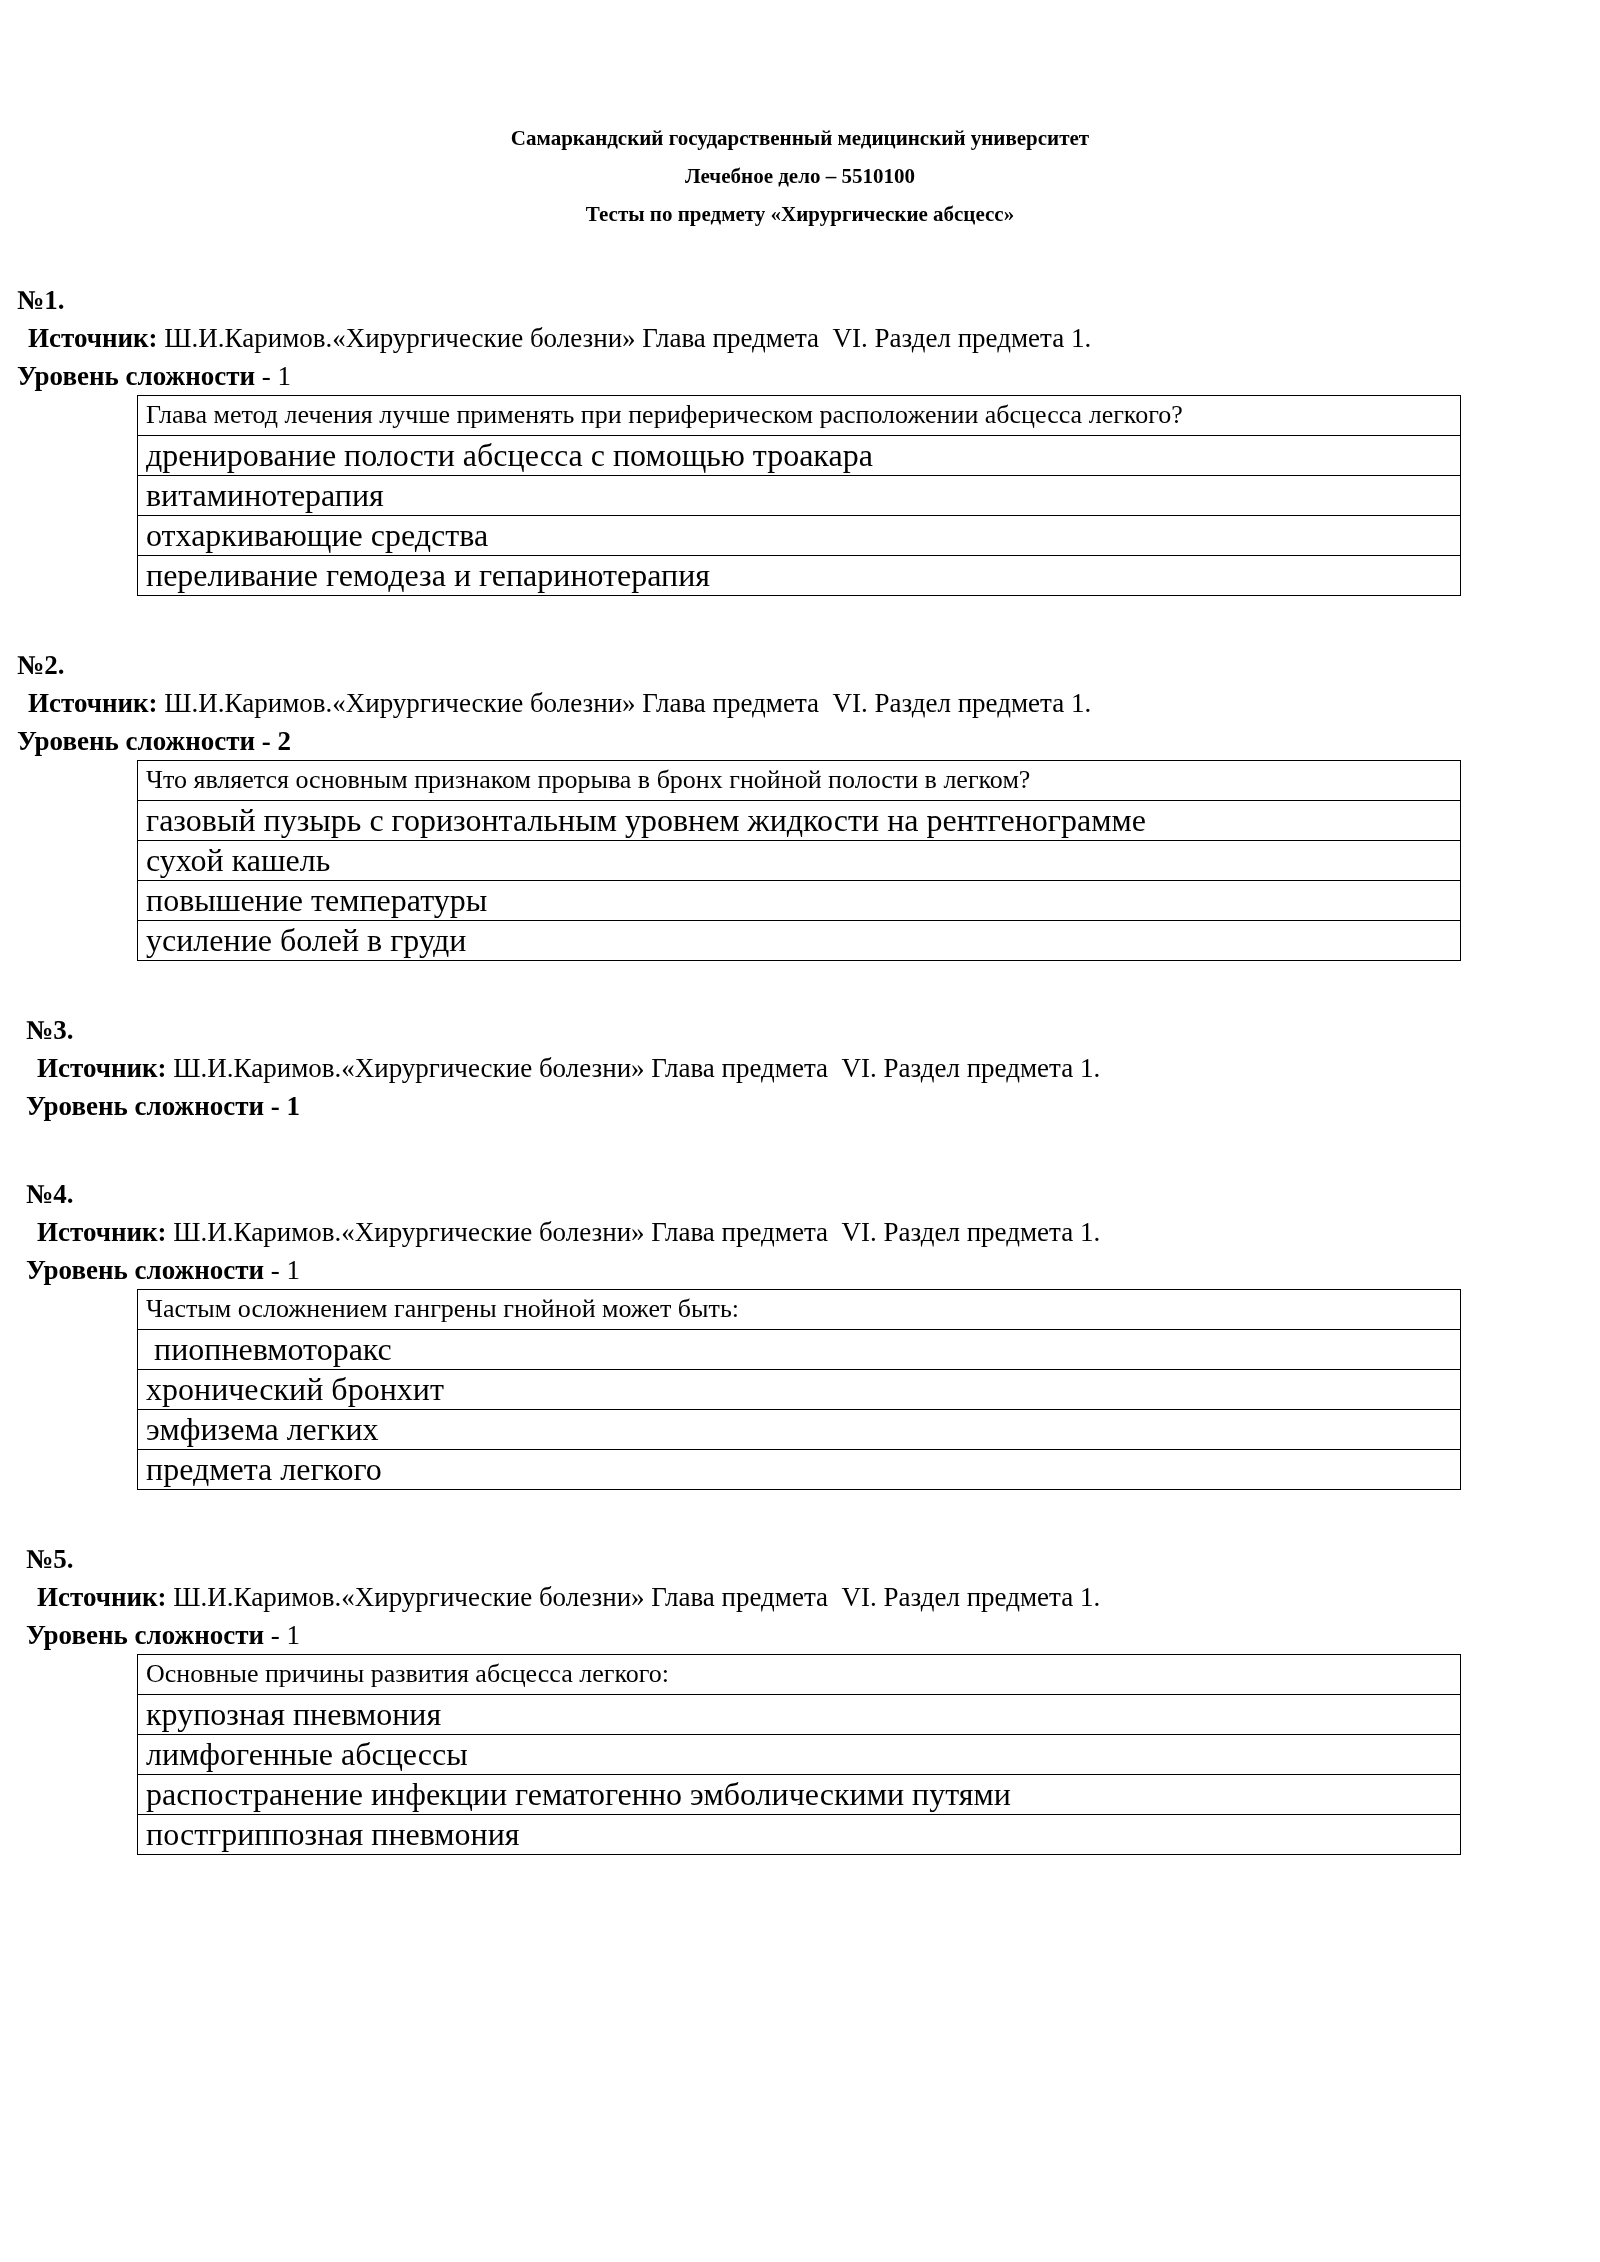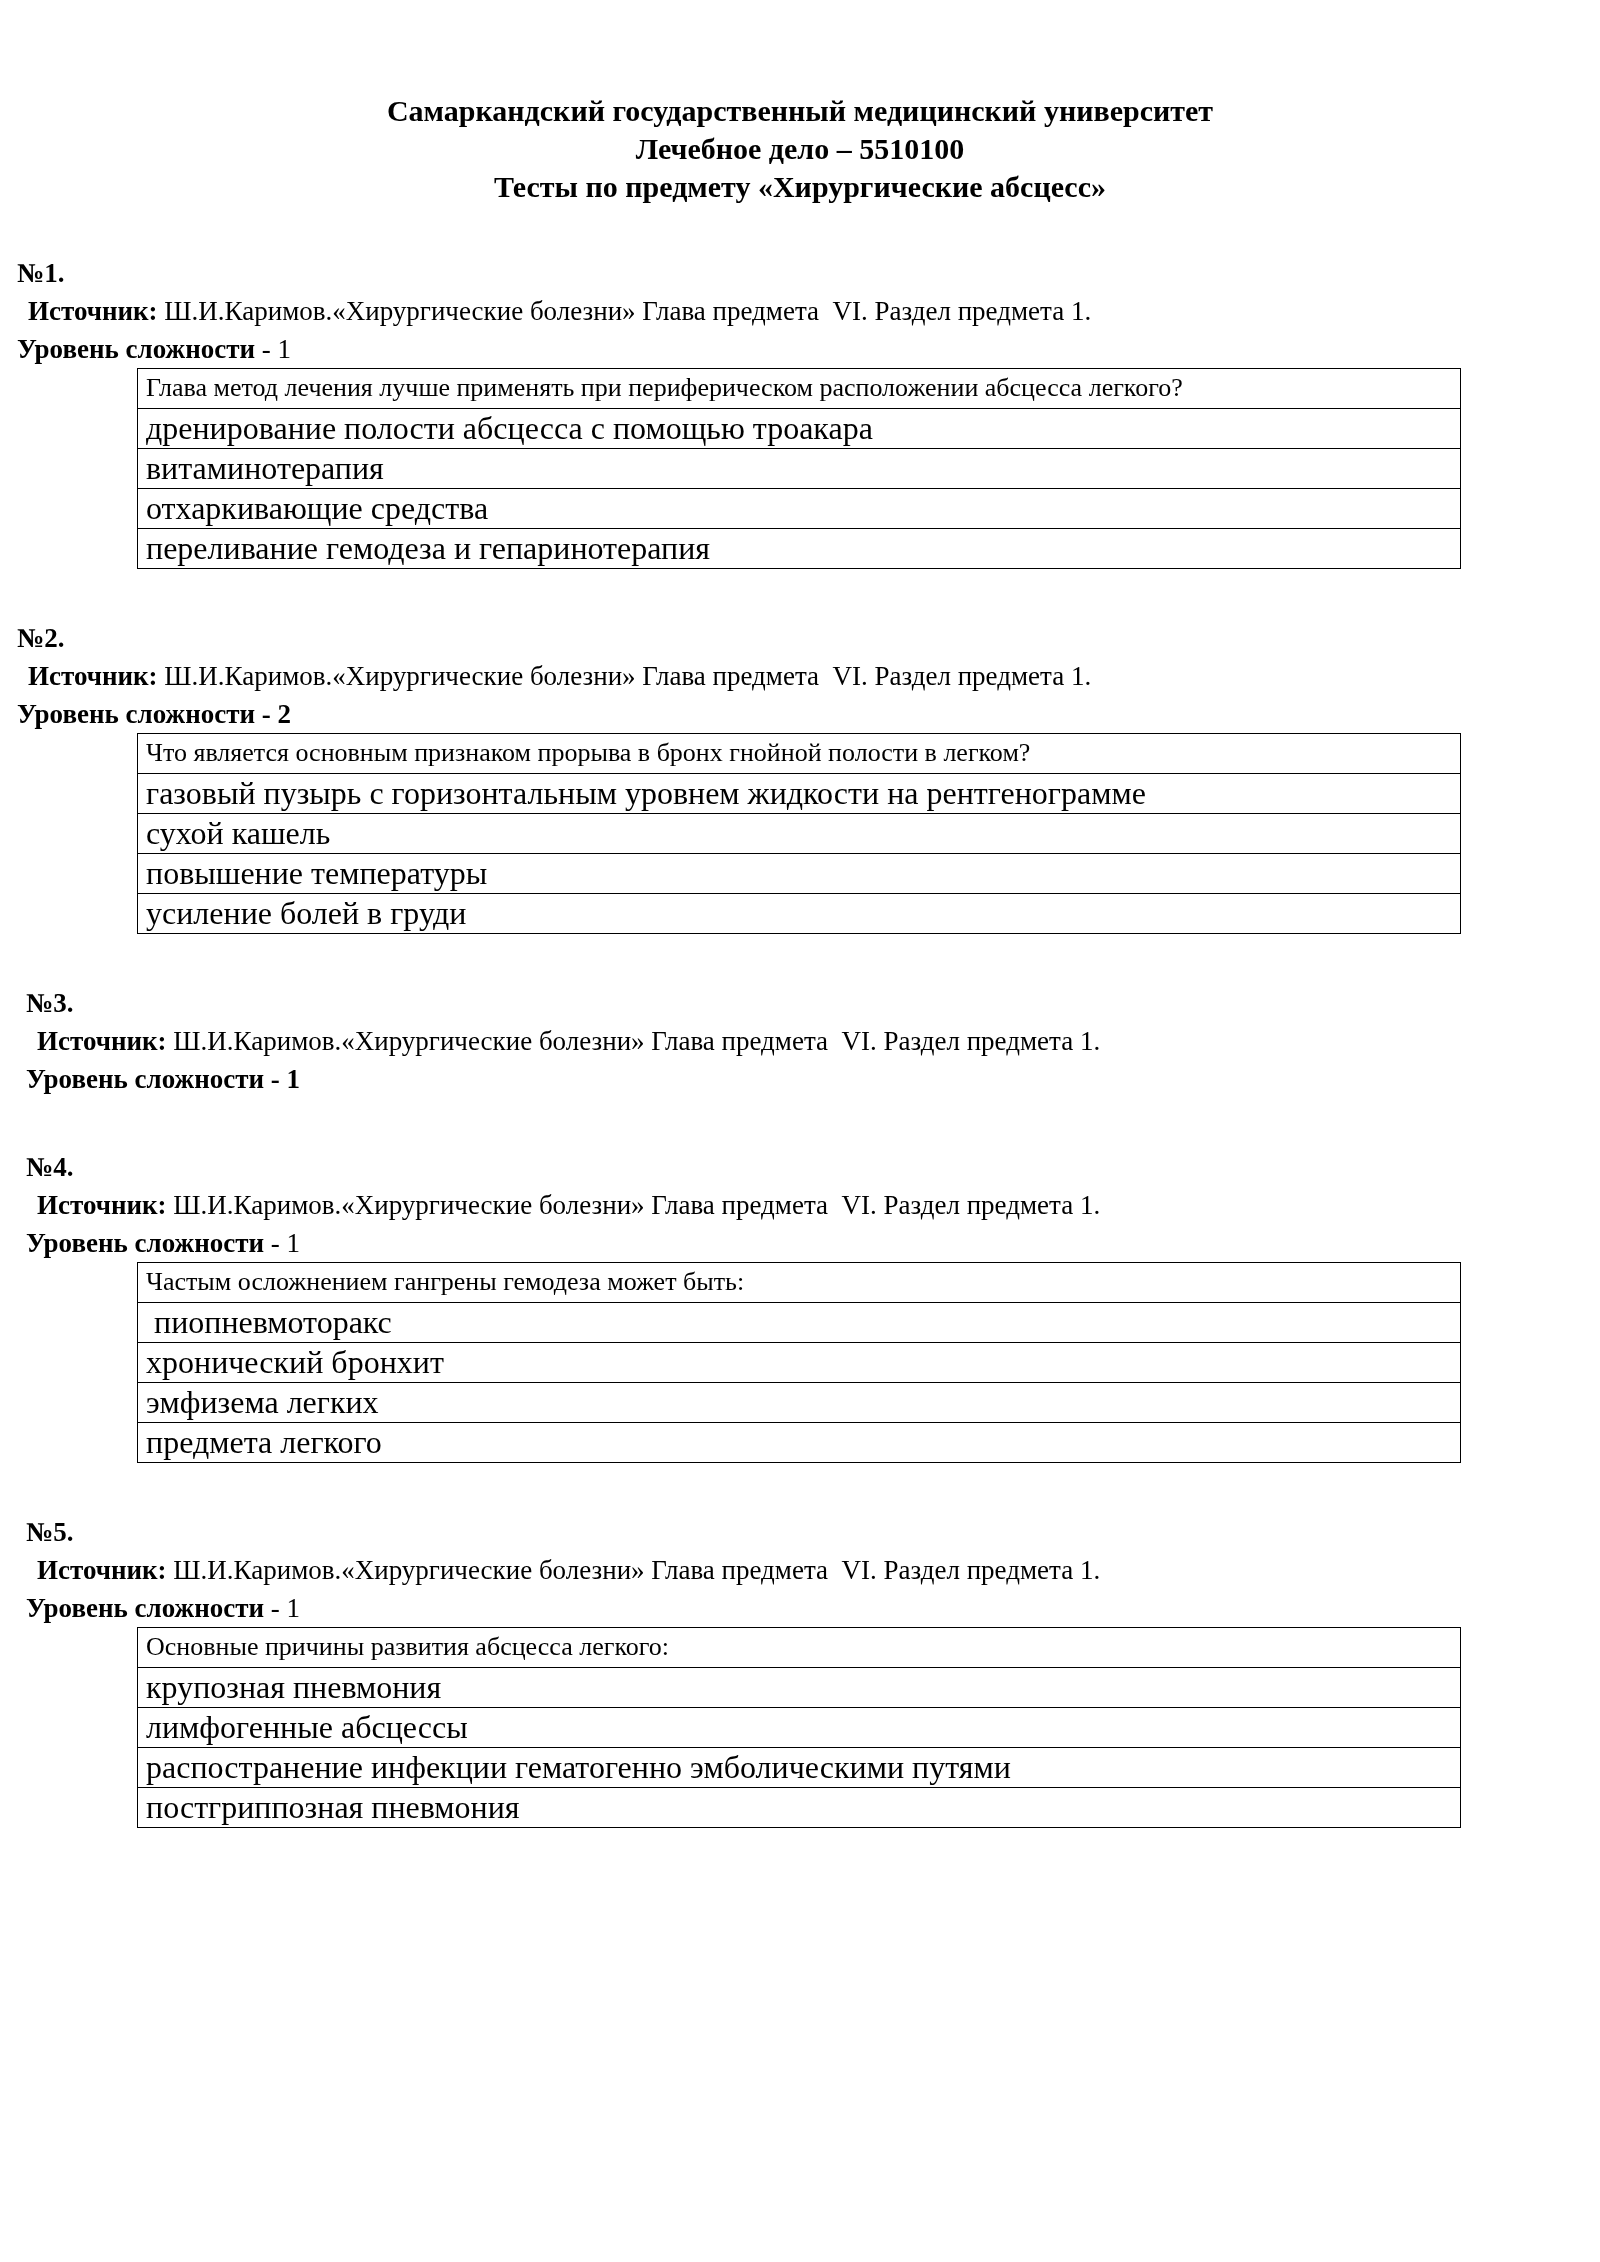--- a/index.html
+++ b/index.html
@@ -20,23 +20,23 @@
     height: 2262px;
     box-sizing: border-box;
     padding: 0;
     overflow: hidden;
   }
 
   
   .doc-title {
     text-align: center;
     font-weight: bold;
-    font-size: 30px;
+    font-size: 21px;
     line-height: 38px;
-    padding-top: 92px;
+    padding-top: 119px;
   }
   .doc-title .tline { display: block; }
 
   
   .questions {
     padding-top: 48px;
   }
   .qblock {
     margin: 0 0 50px 0;
   }
@@ -159,21 +159,21 @@
       </div>
       <div class="qblock indent-more">
         <div class="q-head">
           <span class="q-number">№4.</span>
           <span class="q-source"><span class="lbl">Источник:</span><span> Ш.И.Каримов.«Хирургические болезни» Глава предмета  VI. Раздел предмета 1.</span></span>
           <span class="q-level"><span class="lbl">Уровень сложности</span><span class="val-plain" style="white-space: pre;"> - </span><span class="val-plain">1</span></span>
         </div>
         <table class="ans-table">
           <tbody>
             <tr class="stem">
-              <td>Частым осложнением гангрены гемодеза может быть:</td>
+              <td>Частым осложнением гангрены гнойной может быть:</td>
             </tr>
             <tr>
               <td> пиопневмоторакс</td>
             </tr>
             <tr>
               <td>хронический бронхит</td>
             </tr>
             <tr>
               <td>эмфизема легких</td>
             </tr>

